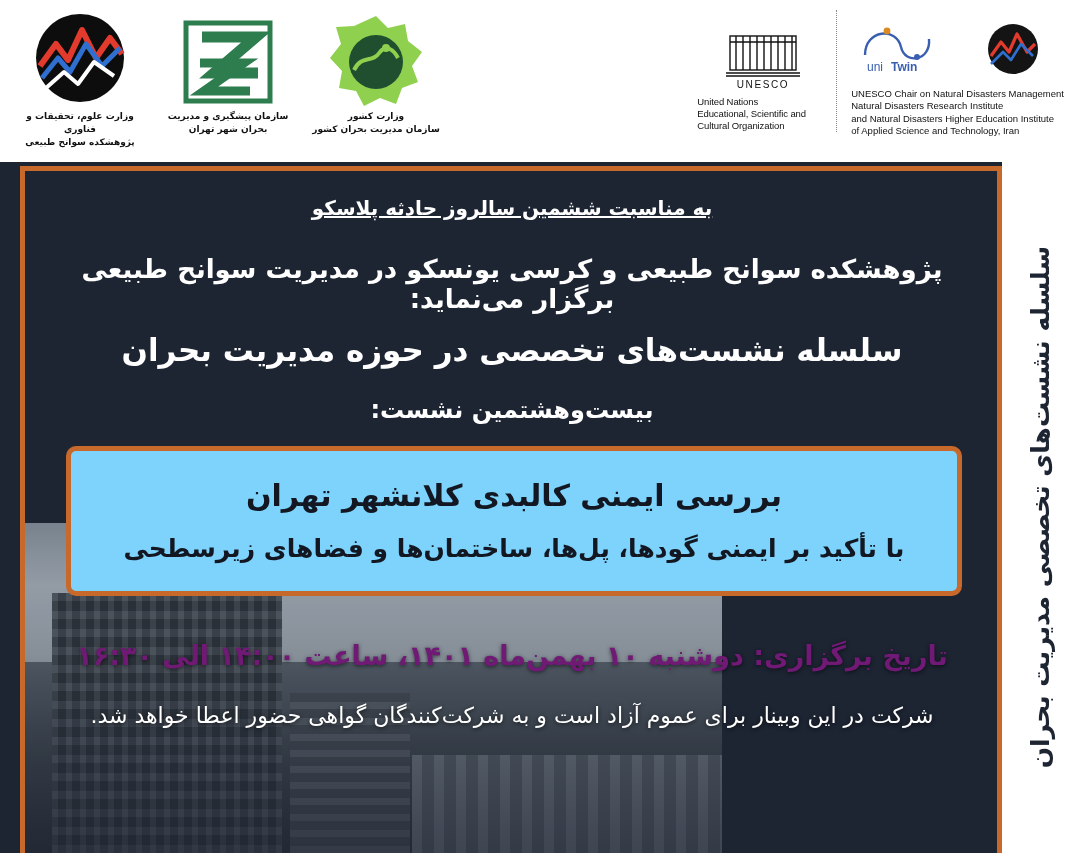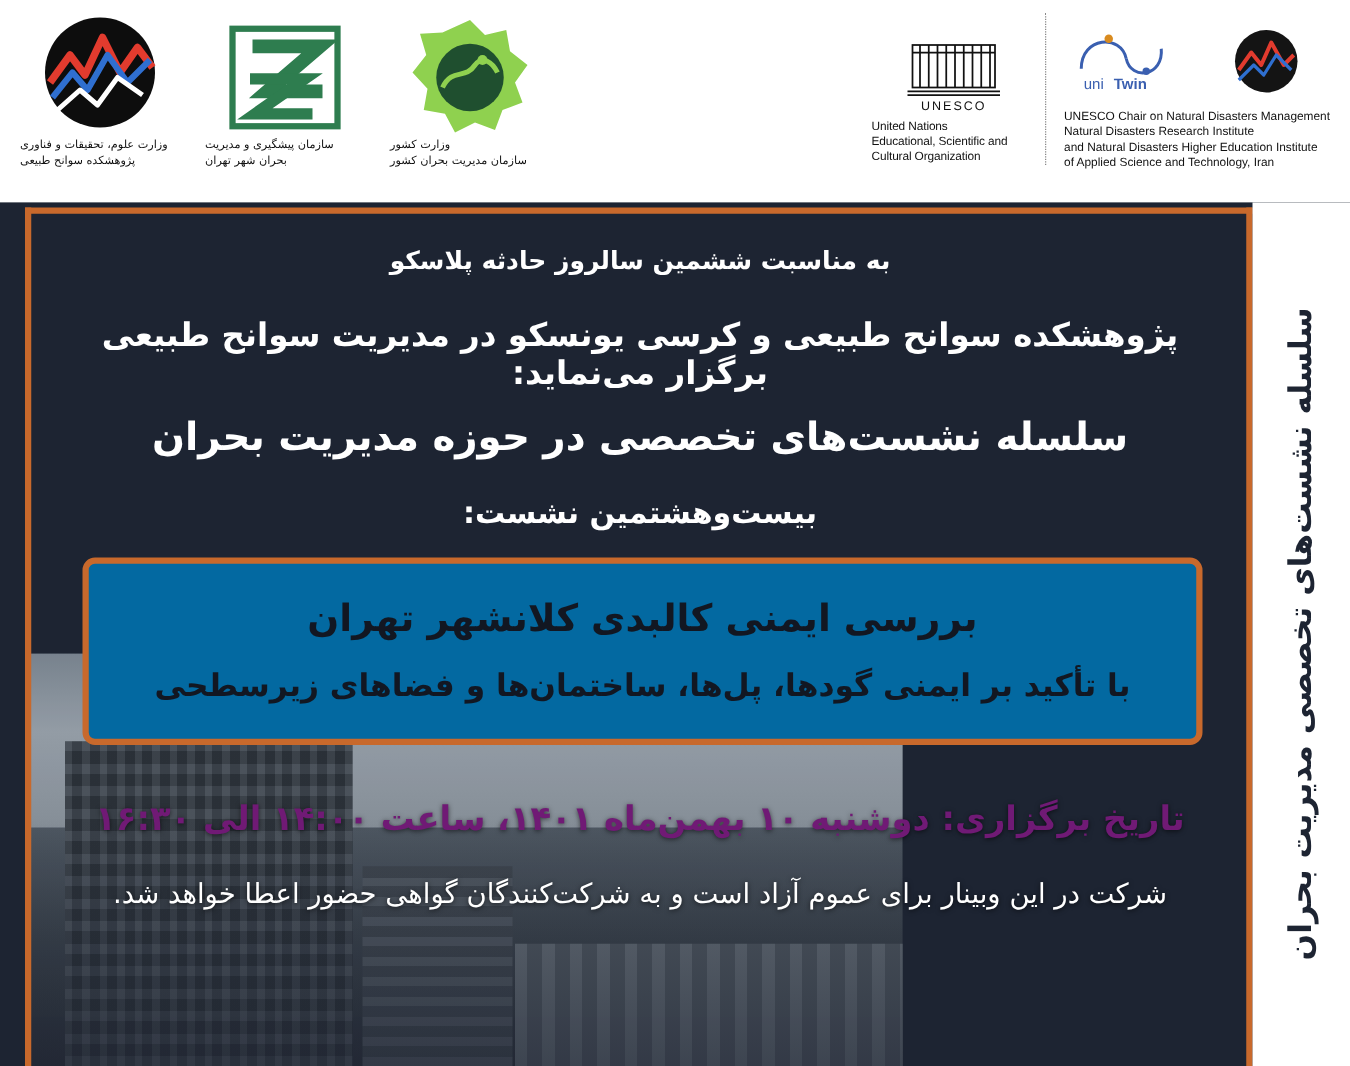--- a/index.html
+++ b/index.html
@@ -73,21 +73,22 @@
   }
   .header-right {
     display: flex;
     align-items: flex-start;
     gap: 20px;
     padding-top: 6px;
     padding-right: 10px;
   }
   .logo-unit {
     width: 128px;
-    text-align: left;
+    text-align: center;
+    font-weight: bold;
   }
   .logo-unit .glyph-wrap {
     height: 92px;
     display: flex;
     align-items: center;
     justify-content: center;
   }
   .logo-unit .logo-caption {
     font-size: 9px;
     line-height: 1.45;
@@ -197,20 +198,21 @@
     padding: 16px 34px 0 34px;
     text-align: center;
     direction: rtl;
     z-index: 5;
   }
   .line-occasion {
     color: #ffffff;
     font-weight: bold;
     font-size: 20px;
     margin: 8px 0 0 0;
+    text-decoration: underline;
   }
   .line-org {
     color: #ffffff;
     font-weight: bold;
     font-size: 26px;
     margin: 34px 0 0 0;
     letter-spacing: .2px;
   }
   .line-series {
     color: #ffffff;
@@ -220,21 +222,21 @@
   }
   .line-number {
     color: #ffffff;
     font-weight: bold;
     font-size: 24px;
     margin: 28px 0 0 0;
   }
 
   .title-card {
     margin: 22px 0 0 4px;
-    background: #0369a1;
+    background: #7dd3fc;
     border: 5px solid #c8692c;
     border-radius: 10px;
     padding: 26px 26px 26px 26px;
   }
   .title-main {
     color: #121722;
     font-weight: bold;
     font-size: 30px;
     line-height: 1.25;
   }

